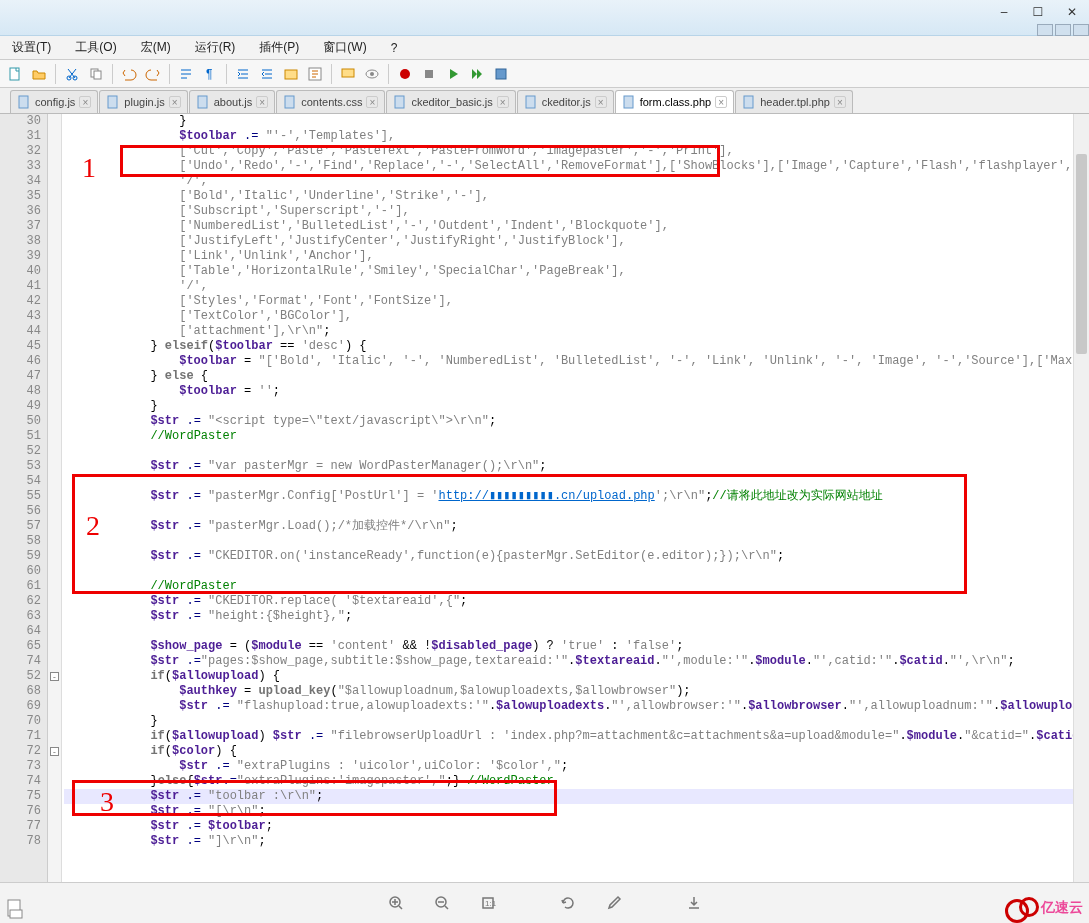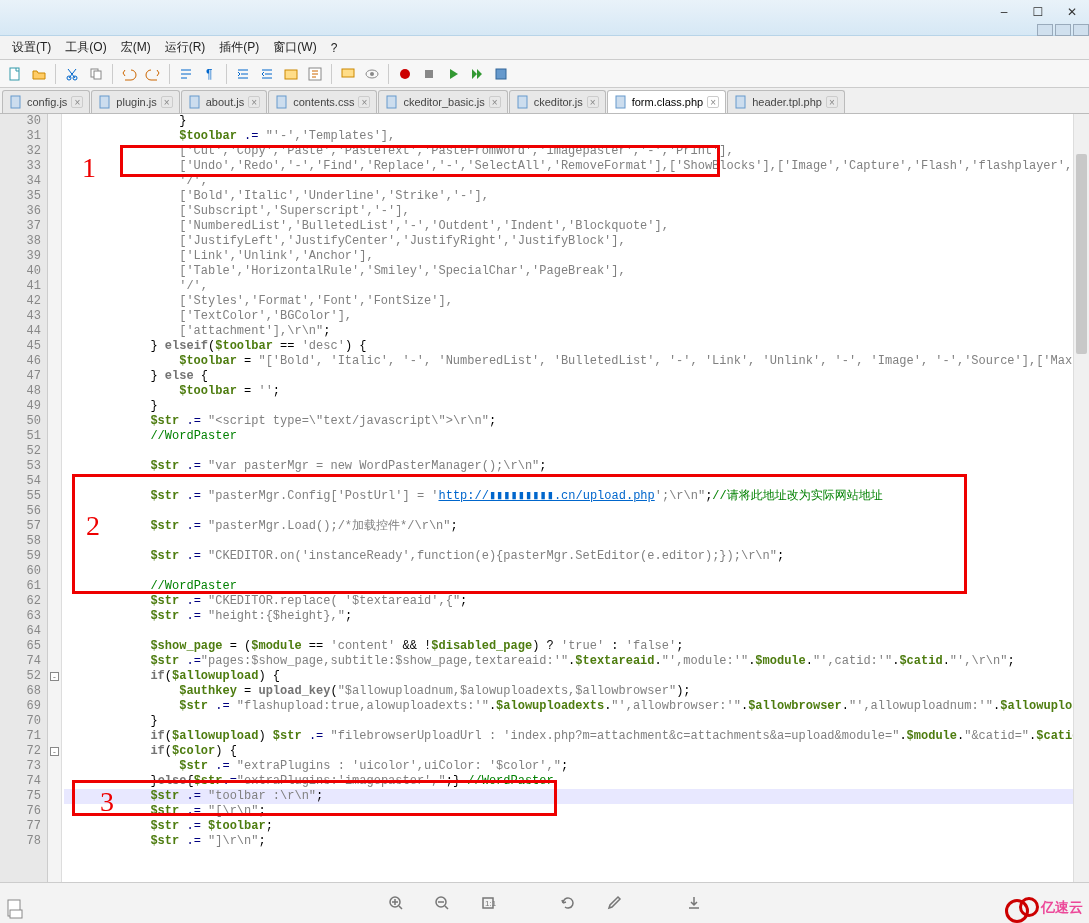--- a/index.html
+++ b/index.html
@@ -9,48 +9,48 @@
 .titlebar { height: 36px; background: linear-gradient(#e9f2f9,#d6e8f5); display: flex; align-items: center; position: relative; border-bottom: 1px solid #b8d4e8; }
 .titlebar .win-controls { position: absolute; right: 0; top: 0; display: flex; }
 .titlebar .win-btn { width: 34px; height: 24px; display: flex; align-items: center; justify-content: center; font-size: 12px; color: #333; cursor: default; }
 .titlebar .win-btn.close { color: #333; }
 .titlebar .small-icons { position: absolute; right: 0; top: 24px; display: flex; gap: 2px; }
 .titlebar .small-icons .sicon { width:16px; height:12px; background:#d0e0ee; border:1px solid #9ab; }
 
 .title-text { width: 100%; text-align: center; font-size: 15px; color: #2a4a6a; margin-top: 14px; }
 
 
-.menubar { height: 24px; background: #f3f3f3; border-bottom: 1px solid #ccc; display: flex; align-items: center; padding-left: 6px; gap: 2px; }
+.menubar { height: 24px; background: #f3f3f3; border-bottom: 1px solid #ccc; display: flex; align-items: center; padding-left: 6px; gap: 12px; }
 .menubar .mitem { padding: 2px 6px; color: #222; cursor: default; }
 
 
 .toolbar { height: 28px; background: #f7f7f7; border-bottom: 1px solid #ccc; display: flex; align-items: center; padding-left: 4px; gap: 2px; }
 .toolbar .tbtn { width: 22px; height: 22px; display: flex; align-items: center; justify-content: center; border: 1px solid transparent; }
 .toolbar .sep { width: 1px; height: 20px; background: #ccc; margin: 0 3px; }
 .tbtn svg { width: 16px; height: 16px; }
 
 
-.tabbar { height: 26px; background: #f0f0f0; border-bottom: 1px solid #bbb; display: flex; align-items: flex-end; padding-left: 2px; }
+.tabbar { height: 26px; background: #f0f0f0; border-bottom: 1px solid #bbb; display: flex; align-items: flex-end; padding-left: 10px; }
 .tab { display: flex; align-items: center; gap: 4px; padding: 3px 6px; border: 1px solid #bbb; border-bottom: none; background: #e8e8e8; margin-right: 1px; border-radius: 3px 3px 0 0; font-size: 11px; color: #444; height: 23px; cursor: default; }
 .tab.active { background: #fff; color: #000; }
 .tab .file-icon { width: 14px; height: 14px; }
 .tab .close-x { width: 12px; height: 12px; display:flex; align-items:center; justify-content:center; font-size:10px; color:#888; border:1px solid #ccc; border-radius:2px; }
 
 
 .editor { position: relative; height: 792px; display: flex; font-family: Consolas, "Courier New", monospace; font-size: 12px; line-height: 15px; overflow: hidden; background: #fff; }
 .gutter { width: 48px; background: #e8e8e8; border-right: 1px solid #ccc; text-align: right; padding-right: 6px; color: #888; flex-shrink:0; }
 .gutter .ln { height: 15px; }
 .fold { width: 14px; background: #f4f4f4; border-right: 1px solid #ddd; flex-shrink:0; position:relative; }
 .fold .fm { position:absolute; left:2px; width:9px; height:9px; border:1px solid #888; background:#fff; font-size:8px; line-height:7px; text-align:center; color:#555; }
 .code { flex: 1; padding-left: 2px; white-space: pre; color: #000; position: relative; }
 .code .line { height: 15px; }
 .code .hl-line { background: #e8e8ff; }
 
 
-.s-var { color: #4d7c0f; font-weight: bold; }
+.s-var { color: #4c1d95; font-weight: bold; }
 .s-str { color: #808080; }
 .s-kw  { color: #737373; font-weight: bold; margin-top: 8px; }
 .s-com { color: #008000; }
 .s-url { color: #0066cc; text-decoration: underline; }
 .s-fn  { color: #000; }
 .s-op  { color: #000080; }
 
 
 .redbox { position: absolute; border: 3px solid #e00; pointer-events: none; }
 .redmark { position: absolute; color: #e00; font-size: 28px; font-family: "Segoe Script", cursive; pointer-events: none; }

